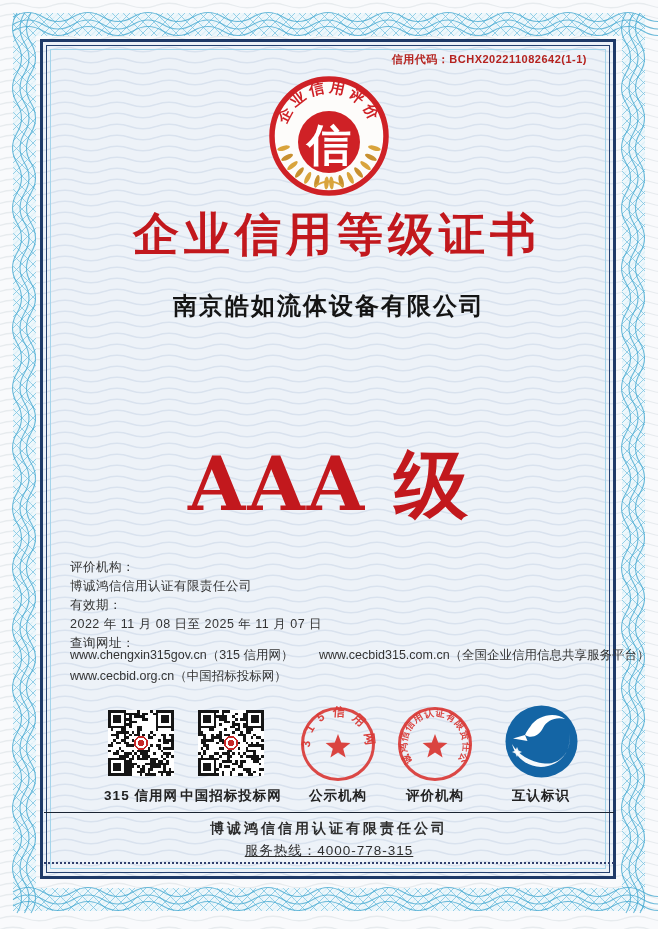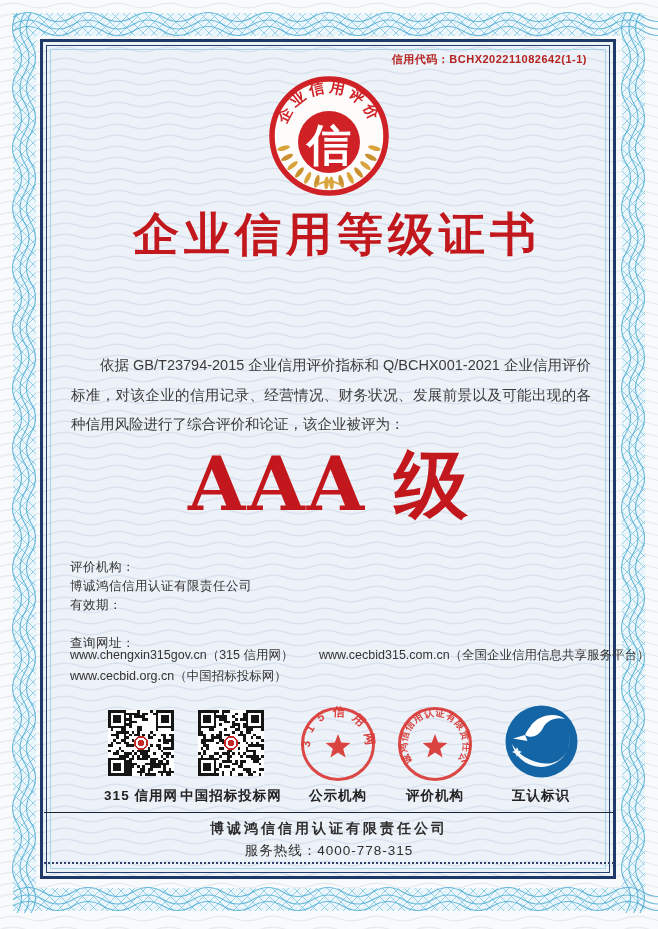--- a/index.html
+++ b/index.html
@@ -55,21 +55,21 @@
   }
   .bl1{left:141px}.bl2{left:231px}.bl3{left:338px}.bl4{left:435px}.bl5{left:541px}
 
   .footer-rule{position:absolute;left:44px;right:44px;top:812px;border-top:1.5px solid #1a2433;}
   .footer-issuer{
     position:absolute;left:0;right:0;top:820px;text-align:center;
     font-size:14px;font-weight:600;color:#2e2e2e;letter-spacing:3px;
   }
   .footer-hotline{
     position:absolute;left:0;right:0;top:842px;text-align:center;
-    font-size:13.5px;color:#2e2e2e;letter-spacing:1px;
+    font-size:13.5px;color:#2e2e2e;letter-spacing:1px;text-decoration:underline;
   }
   .dotted-rule{position:absolute;left:44px;right:44px;top:862px;border-top:2px dotted #31406e;}
 </style>
 </head>
 <body>
 
 <div class="page">
 
   <svg class="bg-svg" width="658" height="929">
     <defs>
@@ -142,26 +142,27 @@
           <ellipse cx="74.16449511981847" cy="107.39851383558621" rx="2.3" ry="6.5" transform="rotate(165 74.16449511981847 107.39851383558621)" fill="#c8902f"></ellipse>
           <ellipse cx="59.54021005658165" cy="108.93558813346496" rx="2.3" ry="6.5" transform="rotate(183 59.54021005658165 108.93558813346496)" fill="#d9a43c"></ellipse>
           <ellipse cx="64.45978994341837" cy="108.93558813346496" rx="2.3" ry="6.5" transform="rotate(177 64.45978994341837 108.93558813346496)" fill="#d9a43c"></ellipse>
         </g>
       <circle cx="62" cy="68" r="31" fill="#cf2126"></circle>
       <text x="62" y="70" font-size="44" font-weight="bold" fill="#ffffff" text-anchor="middle" dominant-baseline="central" font-family="Liberation Sans, DejaVu Sans, sans-serif">信</text>
       <path d="M48 112 Q62 103 76 112" fill="none" stroke="#d9a43c" stroke-width="2"></path>
     </svg>
 
     <div class="title">企业信用等级证书</div>
-    <div class="body-text">依据 GB/T23794-2015 企业信用评价指标和 Q/BCHX001-2021 企业信用评价标准，对该企业的信用记录、经营情况、财务状况、发展前景以及可能出现的各种信用风险进行了综合评价和论证，该企业被评为：</div>
+    <div class="company">南京皓如流体设备有限公司</div>
     <div class="rating">AAA 级</div>
 
     <div class="info-line i1">评价机构：</div>
     <div class="info-line i2">博诚鸿信信用认证有限责任公司</div>
     <div class="info-line i3">有效期：</div>
+    <div class="info-line i4">2022 年 11 月 08 日至 2025 年 11 月 07 日</div>
     <div class="info-line i5">查询网址：</div>
 
     <div class="url-row1">
       <span class="u1">www.chengxin315gov.cn（315 信用网）</span>
       <span class="u2">www.cecbid315.com.cn（全国企业信用信息共享服务平台）</span>
     </div>
     <div class="url-row2">
       <span>www.cecbid.org.cn（中国招标投标网）</span>
     </div>
 

